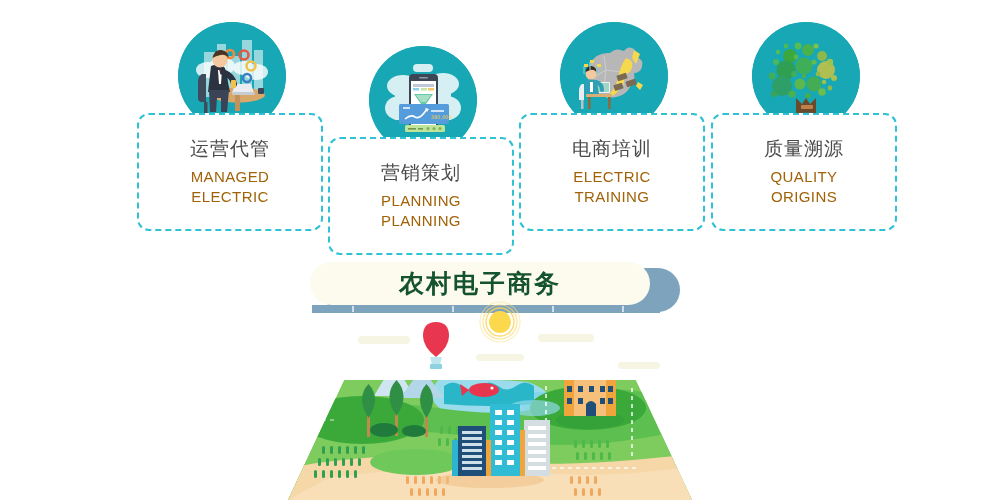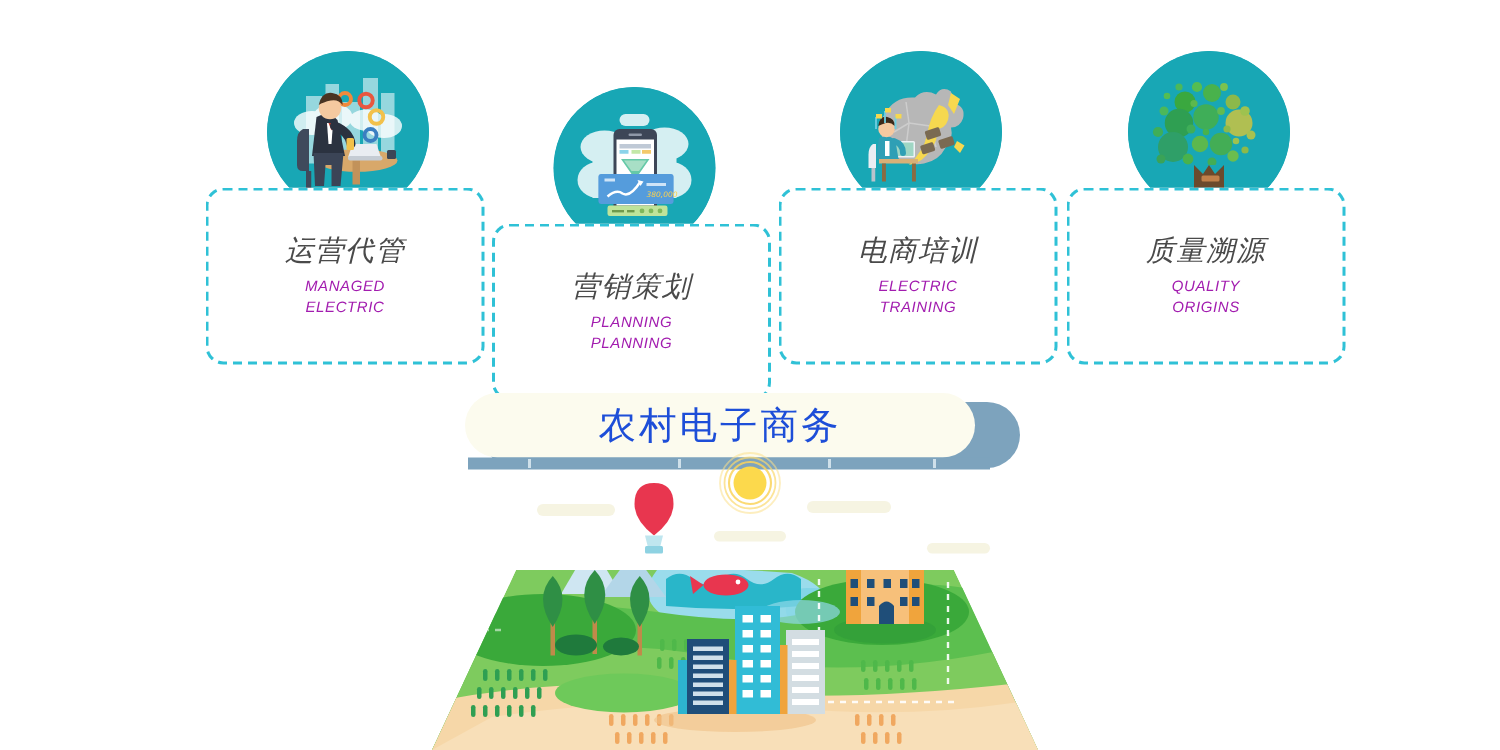--- a/index.html
+++ b/index.html
@@ -5,21 +5,21 @@
   html,body{margin:0;padding:0;}
   body{
     width:1000px;height:500px;background:#ffffff;overflow:hidden;
     font-family:"Liberation Sans","DejaVu Sans",sans-serif;
     position:relative;
   }
   #stage{position:absolute;left:0;top:0;width:1000px;height:500px;}
 
   
   .feature-row{position:absolute;left:0;top:0;width:1000px;height:250px;}
-  .feature{position:absolute;top:12px;width:190px;height:245px;font-style:italic;}
+  .feature{position:absolute;top:0;width:190px;height:245px;}
   .feature.f0{left:137px;}
   .feature.f1{left:328px;margin-top:24px;}
   .feature.f2{left:519px;}
   .feature.f3{left:711px;}
 
   .icon-circle{
     position:absolute;left:50%;top:22px;transform:translateX(-50%);
     width:108px;height:108px;border-radius:50%;
     background:#18a7b5;overflow:hidden;
   }
@@ -30,37 +30,37 @@
     border:2px dashed #2fc1d6;border-radius:12px;
     background:#ffffff;
     display:flex;flex-direction:column;align-items:center;justify-content:center;
     box-sizing:border-box;
   }
   .card .zh{
     font-size:19px;color:#4a4a4a;letter-spacing:1px;line-height:1.2;
     margin-bottom:7px;font-family:"DejaVu Sans","Liberation Sans",sans-serif;
   }
   .card .en{
-    font-size:10px;color:#a21caf;line-height:1.35;text-align:center;
+    font-size:15px;color:#a16207;line-height:1.35;text-align:center;
     letter-spacing:.4px;
   }
 
   
   .banner-wrap{position:absolute;left:300px;top:262px;width:380px;height:55px;}
   .banner-shadow{
     position:absolute;left:22px;top:6px;width:358px;height:44px;
     background:#7da3bd;border-radius:24px;
   }
   .banner-face{
     position:absolute;left:10px;top:0;width:340px;height:43px;
     background:#fcfbee;border-radius:22px;
     display:flex;align-items:center;justify-content:center;
   }
   .banner-face .title{
-    font-size:25px;font-weight:normal;color:#1d4ed8;letter-spacing:2px;
+    font-size:25px;font-weight:bold;color:#14532d;letter-spacing:2px;
     font-family:"DejaVu Sans","Liberation Sans",sans-serif;
     white-space:nowrap;
   }
   .banner-bar{
     position:absolute;left:12px;top:43px;width:348px;height:8px;
     background:#7da3bd;
   }
   .banner-bar .tick{position:absolute;top:1px;width:2px;height:6px;background:#cfe0ea;}
 
   

